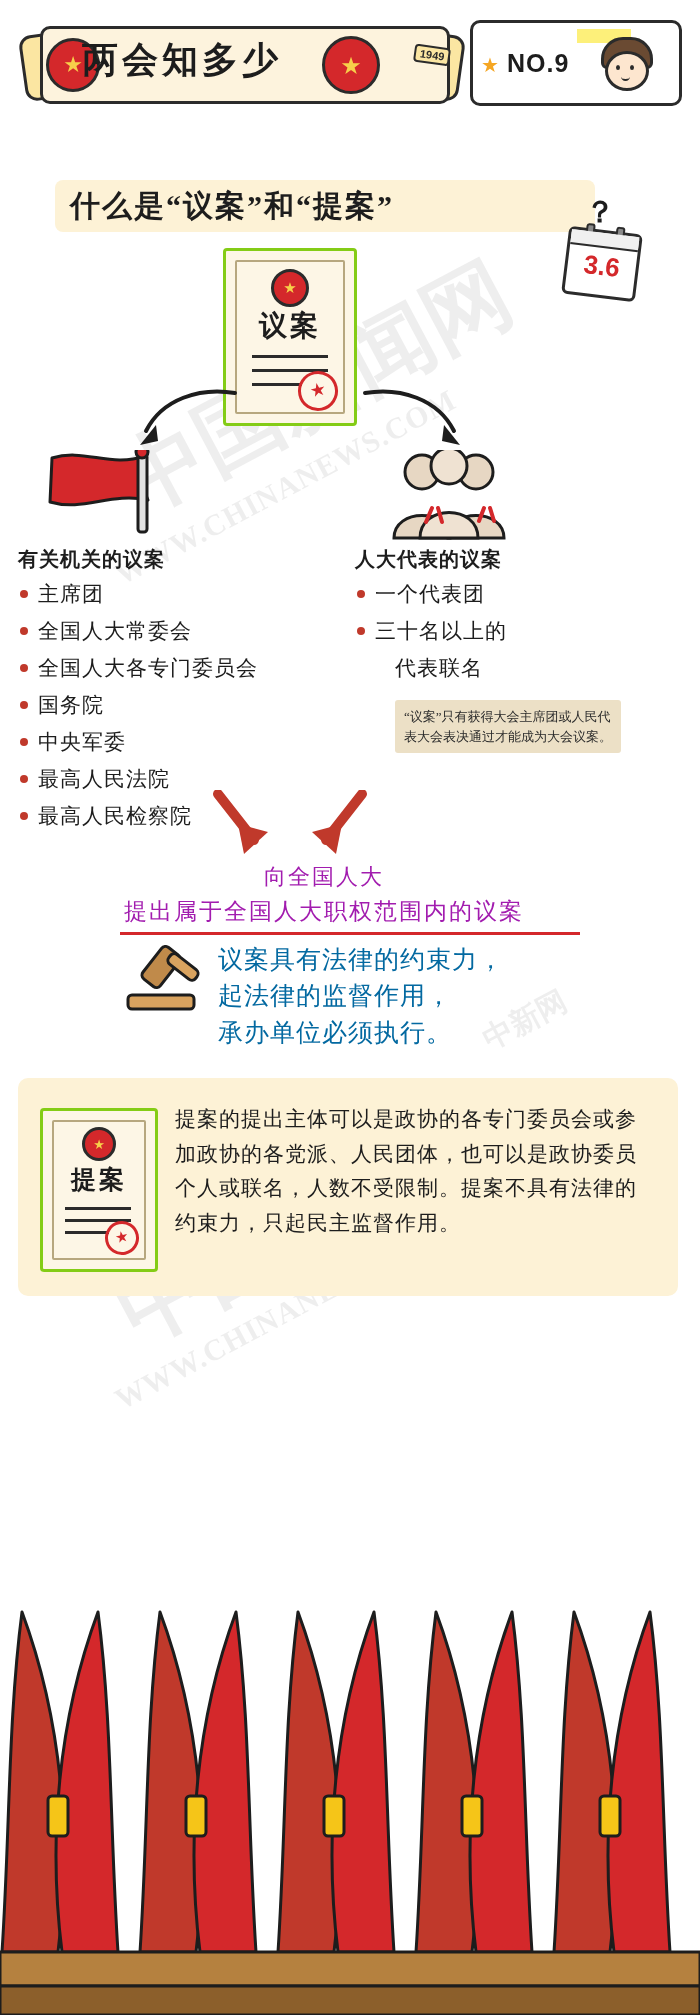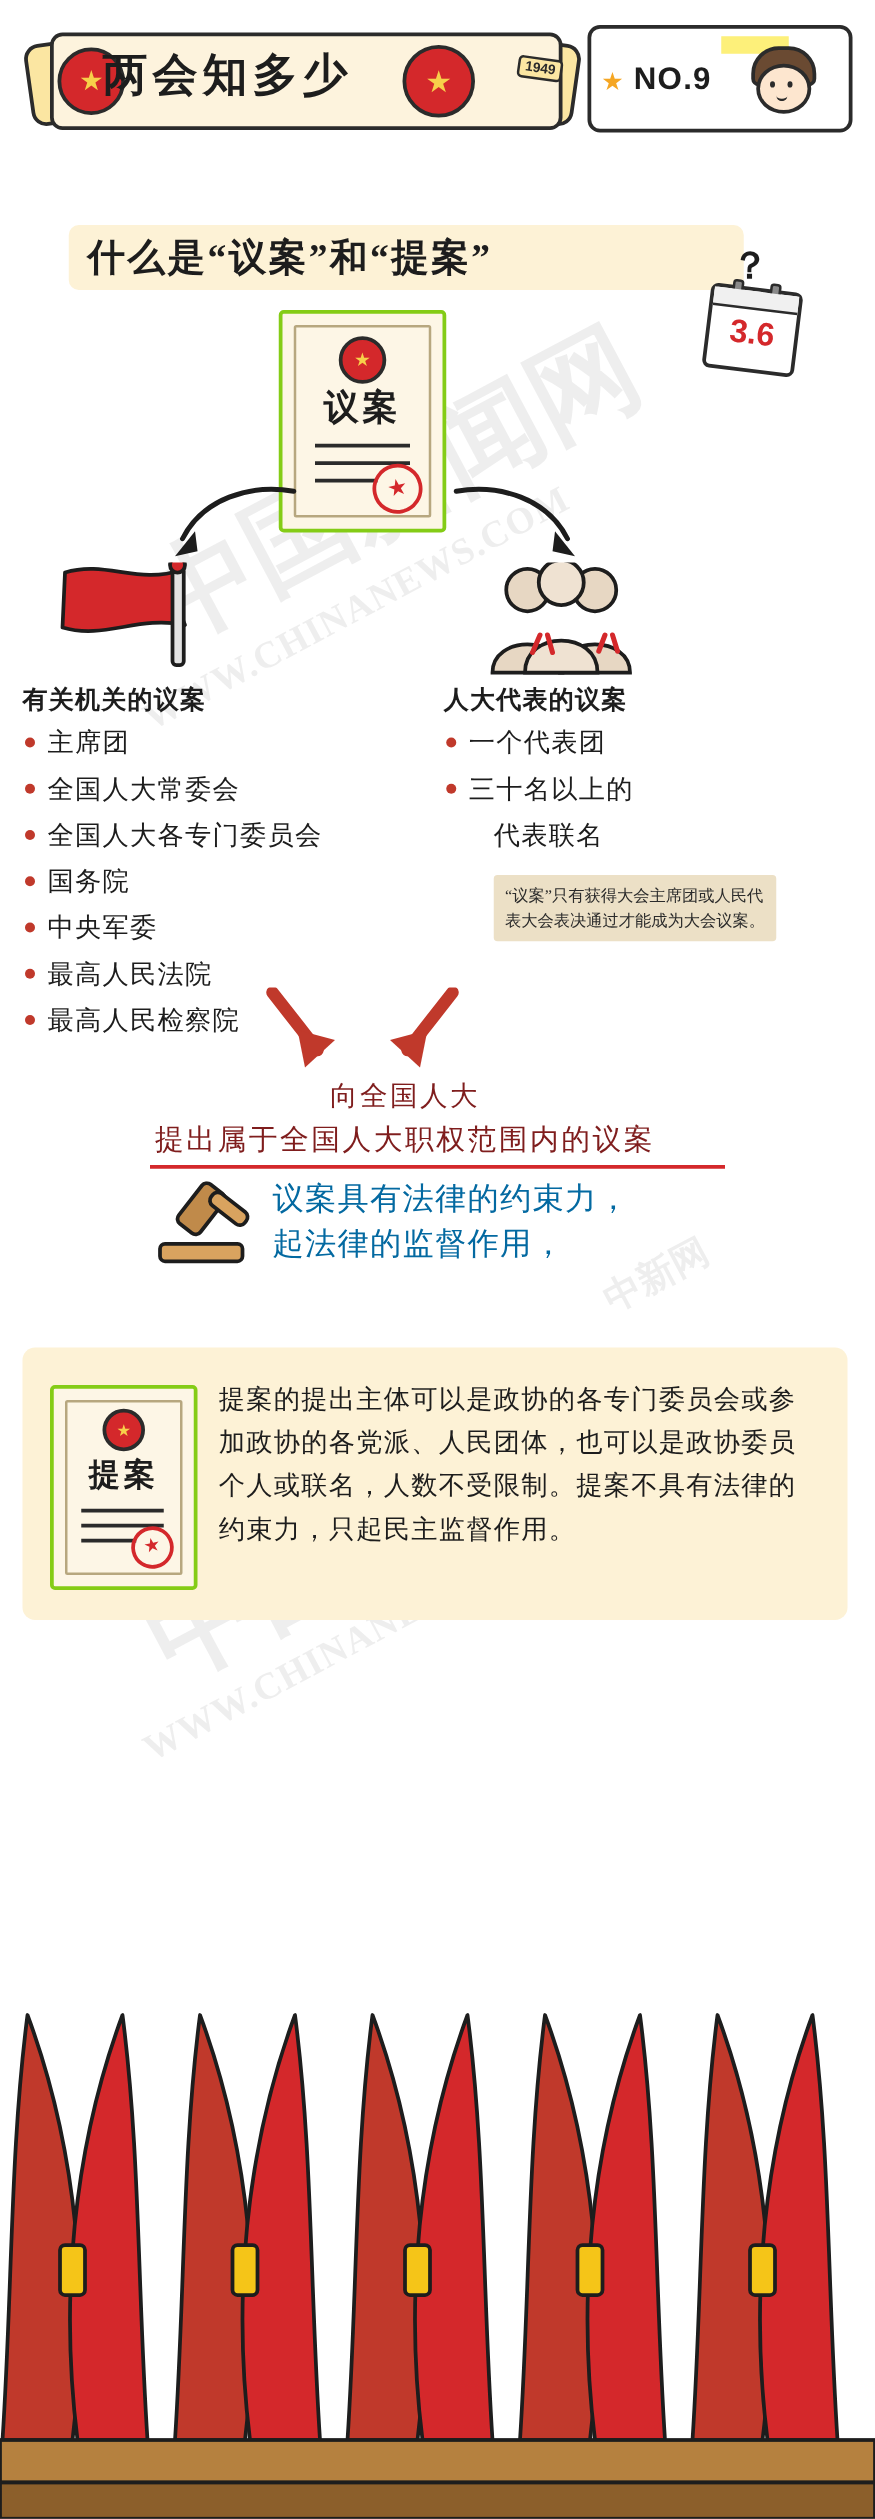--- a/index.html
+++ b/index.html
@@ -382,21 +382,21 @@
   
   .red-arrows { position: absolute; left: 210px; top: 790px; width: 160px; height: 70px; }
 
   
   .stmt {
     position: absolute;
     left: 0; width: 648px;
     text-align: center;
     font-family: "Liberation Serif", serif;
     font-size: 22px;
-    color: #7f1d1d;
+    color: #a21caf;
     letter-spacing: 2px;
   }
   #stmt1 { top: 862px; }
   #stmt2 { top: 896px; font-size: 23px; }
   .stmt-underline {
     position: absolute;
     left: 120px;
     top: 932px;
     width: 460px;
     height: 3px;
@@ -568,20 +568,21 @@
   <div class="stmt-underline"></div>
 
   <svg class="gavel" viewBox="0 0 90 70">
     <rect x="30" y="2" width="22" height="40" rx="5" transform="rotate(38 41 22)" fill="#c08a4a" stroke="#1d1d1d" stroke-width="3"></rect>
     <rect x="46" y="16" width="34" height="12" rx="5" transform="rotate(38 63 22)" fill="#d9a35f" stroke="#1d1d1d" stroke-width="3"></rect>
     <rect x="8" y="50" width="66" height="14" rx="4" fill="#d9a35f" stroke="#1d1d1d" stroke-width="3"></rect>
   </svg>
   <div class="gavel-text">
     <div>议案具有法律的约束力，</div>
     <div>起法律的监督作用，</div>
+    <div>承办单位必须执行。</div>
   </div>
 
   <div class="tian-panel"></div>
   <div class="doc" id="doc-tian">
     <div class="doc-inner"></div>
     <div class="doc-emblem"></div>
     <div class="doc-title">提案</div>
     <div class="doc-line l1"></div>
     <div class="doc-line l2"></div>
     <div class="doc-line l3"></div>

